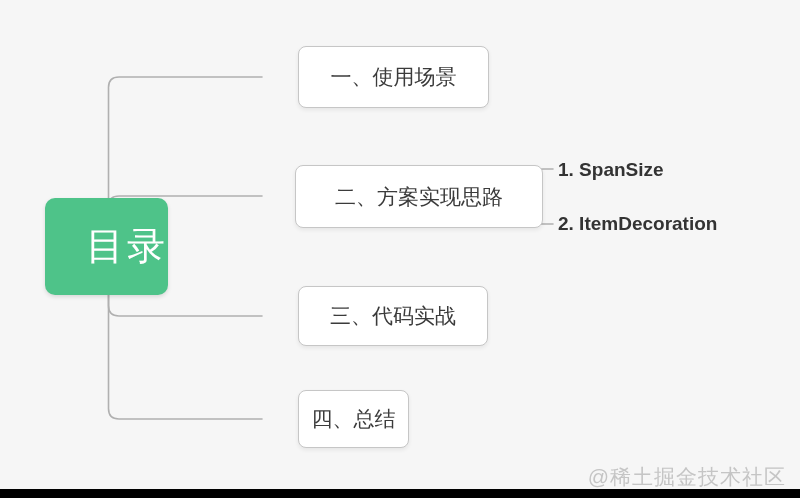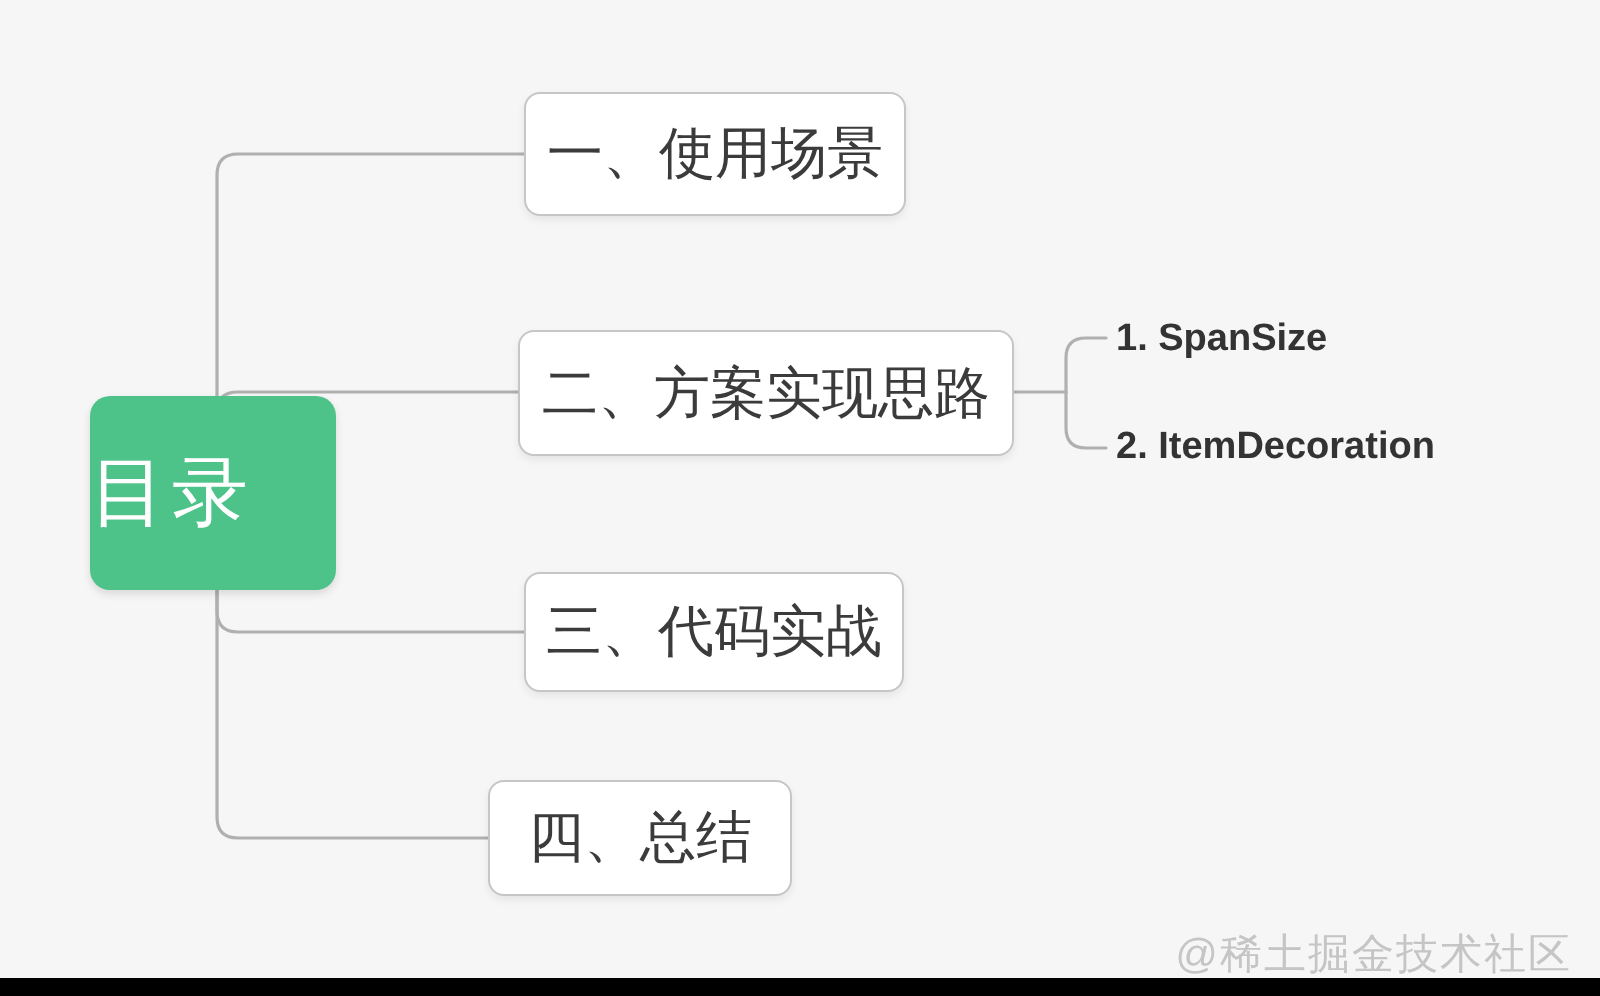--- a/index.html
+++ b/index.html
@@ -34,43 +34,44 @@
     fill:none;
     stroke:var(--connector);
     stroke-width:1.6;
     stroke-linecap:round;
   }
   .root-node{
     position:absolute;
     left:45px;top:198px;width:123px;height:97px;
     background:var(--root-bg);
     border-radius:10px;
-    display:flex;align-items:center;justify-content:flex-start;
+    display:flex;align-items:center;justify-content:flex-end;
     color:var(--root-text);
     font-size:38px;
     letter-spacing:3px;
     box-shadow:0 2px 4px rgba(0,0,0,0.12);
     cursor:default;
   }
   .topic{
     position:absolute;
     background:var(--node-bg);
     border:1px solid var(--node-border);
     border-radius:8px;
     box-shadow:0 2px 4px rgba(0,0,0,0.07);
     display:flex;align-items:center;justify-content:center;
     color:var(--node-text);
-    font-size:28px;
+    font-size:21px;
     white-space:nowrap;
     cursor:default;
+    margin-left:36px;
   }
   .topic-1{left:262px;top:46px;width:191px;height:62px;}
   .topic-2{left:259px;top:165px;width:248px;height:63px;align-items:center;}
   .topic-3{left:262px;top:286px;width:190px;height:60px;}
-  .topic-4{left:244px;top:390px;width:152px;height:58px;}
+  .topic-4{left:262px;top:390px;width:111px;height:58px;}
   .subtopic{
     position:absolute;
     left:558px;
     height:24px;
     display:flex;align-items:center;
     color:var(--sub-text);
     font-size:19px;
     white-space:nowrap;
     cursor:default;
     font-weight:bold;

